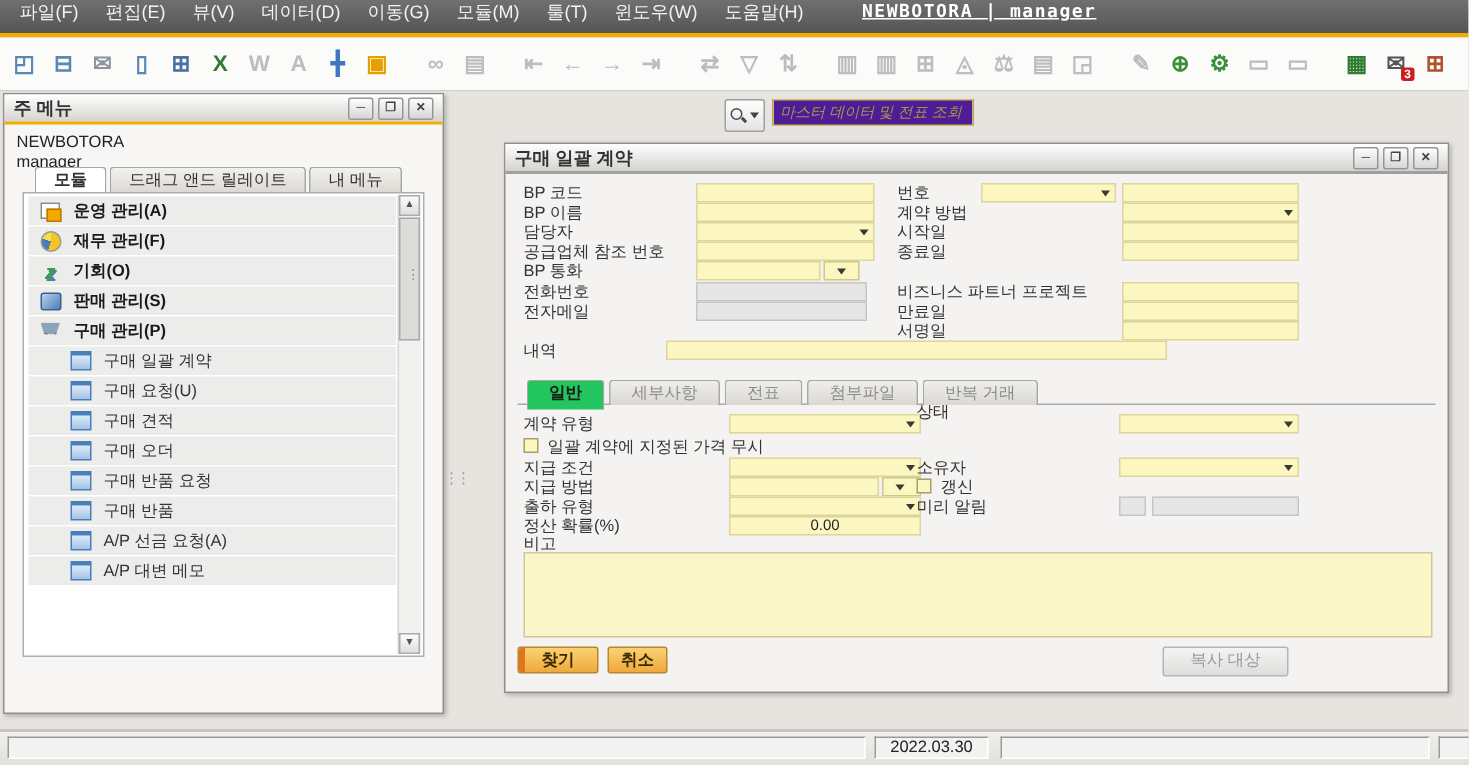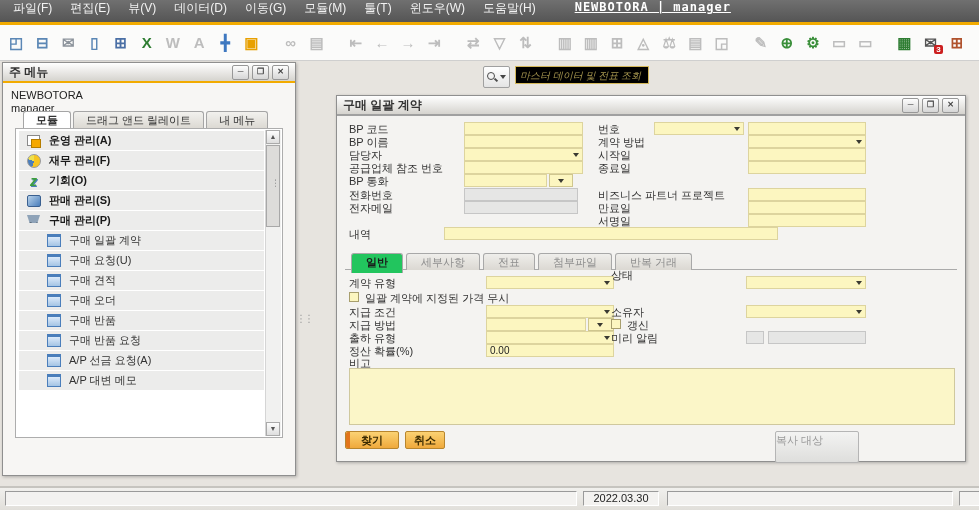--- a/index.html
+++ b/index.html
@@ -66,49 +66,49 @@
   .sthumb::after{content:"⋮";position:absolute;left:4px;top:32px;color:#888;font-size:9px}
   .grip{position:absolute;left:296px;top:253px;color:#9a9a9a;font-size:10px;letter-spacing:-2px}
   
   .search-btn{position:absolute;left:483px;top:6px;width:25px;height:20px;background:linear-gradient(#fff,#e4e4e4);
         border:1px solid #a0a0a0;border-radius:2px;display:flex;align-items:center;justify-content:center}
   .mag{position:relative;width:11px;height:11px}
   .mag::before{content:'';position:absolute;left:0;top:0;width:6px;height:6px;border:1.5px solid #4a4a4a;border-radius:50%}
   .mag::after{content:'';position:absolute;left:7px;top:7px;width:4px;height:2px;background:#4a4a4a;transform:rotate(45deg)}
   .search-btn .dda{width:0;height:0;border-left:3px solid transparent;border-right:3px solid transparent;
         border-top:4px solid #444;margin-left:2px}
-  .search-input{position:absolute;left:515px;top:6px;width:134px;height:18px;background:#000000;border:1px solid #d4b85a;
+  .search-input{position:absolute;left:515px;top:6px;width:134px;height:18px;background:#4c1d95;border:1px solid #d4b85a;
         box-sizing:border-box;font-size:10px;font-style:italic;color:#a5954e;font-family:"Liberation Sans",sans-serif;padding:0 4px}
   .search-input::placeholder{color:#a5954e;font-style:italic}
   
   #formwin{left:336px;top:35px;width:628px;height:365px;background:#f4f3f1}
   #formwin .titlebar{border-bottom:2px solid #a0a0a0}
   .fbody{position:relative;height:343px}
   .lb{position:absolute;font-size:11px;color:#333;white-space:nowrap;line-height:13px}
   .fd{position:absolute;height:13px;background:#fcf6c0;border:1px solid #ddd49e;box-sizing:border-box;
       font-size:10px;line-height:11px;padding:0 3px}
   .fd.gy{background:#e6e6e5;border-color:#c6c6c6}
   .fd.dd::after{content:'';position:absolute;right:3px;top:4px;border-left:3.5px solid transparent;
       border-right:3.5px solid transparent;border-top:4px solid #3a3a32}
   .ddbtn{position:absolute;width:24px;height:13px;background:#fcf6c0;border:1px solid #cfc68e;box-sizing:border-box}
   .ddbtn::after{content:'';position:absolute;left:8px;top:4px;border-left:3.5px solid transparent;
       border-right:3.5px solid transparent;border-top:4px solid #3a3a32}
   .cb{position:absolute;width:10px;height:10px;background:#fcf6c0;border:1px solid #a89f6e;box-sizing:border-box}
-  .num{text-align:left}
+  .num{text-align:center}
   .ftabs{position:absolute;left:14px;top:137px;display:flex;height:17px;z-index:2}
   .ftab{padding:1px 14px;margin-right:3px;background:linear-gradient(#efeeeb,#dbd8d2);border:1px solid #a8a8a8;
         border-bottom:none;border-radius:3px 3px 0 0;color:#8d8d8d;font-size:11px;line-height:14px}
   .ftab.active{background:#22c55e;color:#1a1a1a;font-weight:bold;height:17px}
   .ftabline{position:absolute;left:8px;right:8px;top:153px;border-top:1px solid #aaa;z-index:1}
   .remarks{position:absolute;left:12px;top:252px;width:606px;height:57px;background:#fbf6c8;border:1px solid #cfc89e;box-sizing:border-box}
   .gold-btn{position:absolute;height:18px;background:linear-gradient(#fbd273,#efa93c);border:1px solid #b8862e;
         border-radius:2px;font-size:11px;font-weight:bold;color:#3a2a00;text-align:center;line-height:16px;box-sizing:border-box}
   .gold-btn.default::before{content:'';position:absolute;left:0;top:0;bottom:0;width:4px;background:#e2751c;border-radius:2px 0 0 2px}
-  .gray-btn{position:absolute;height:32px;background:linear-gradient(#f3f3f2,#dededc);border:1px solid #b5b5b5;
-        border-radius:2px;font-size:11px;color:#9a9a9a;line-height:16px;box-sizing:border-box}
+  .gray-btn{position:absolute;height:20px;background:linear-gradient(#f3f3f2,#dededc);border:1px solid #b5b5b5;
+        border-radius:2px;font-size:11px;color:#9a9a9a;text-align:center;line-height:16px;box-sizing:border-box}
   
   .statusbar{position:absolute;left:0;bottom:0;right:0;height:22px;background:linear-gradient(#f1f0ed,#e1dfda);
         border-top:2px solid #c6c4bf}
   .sfield{position:absolute;top:3px;height:15px;background:#f3f2f0;border:1px solid;border-color:#9a9a9a #fff #fff #9a9a9a;
         box-sizing:border-box;font-size:11px;text-align:center;line-height:13px;color:#222}
 </style>
 </head>
 <body>
 
 <div class="menubar">
@@ -356,28 +356,28 @@
               <span class="mi-doc" style="position: relative;"></span>
             </span>
             <span class="lbl">구매 오더</span>
           </div>
 
 
           <div class="trow sub">
             <span class="icon-slot">
               <span class="mi-doc" style="position: relative;"></span>
             </span>
+            <span class="lbl">구매 반품 요청</span>
+          </div>
+
+          <div class="trow sub">
+            <span class="icon-slot">
+              <span class="mi-doc" style="position: relative;"></span>
+            </span>
             <span class="lbl">구매 반품</span>
-          </div>
-
-          <div class="trow sub">
-            <span class="icon-slot">
-              <span class="mi-doc" style="position: relative;"></span>
-            </span>
-            <span class="lbl">구매 반품 요청</span>
           </div>
 
           <div class="trow sub">
             <span class="icon-slot">
               <span class="mi-doc" style="position: relative;"></span>
             </span>
             <span class="lbl">A/P 선금 요청(A)</span>
           </div>
 
 

